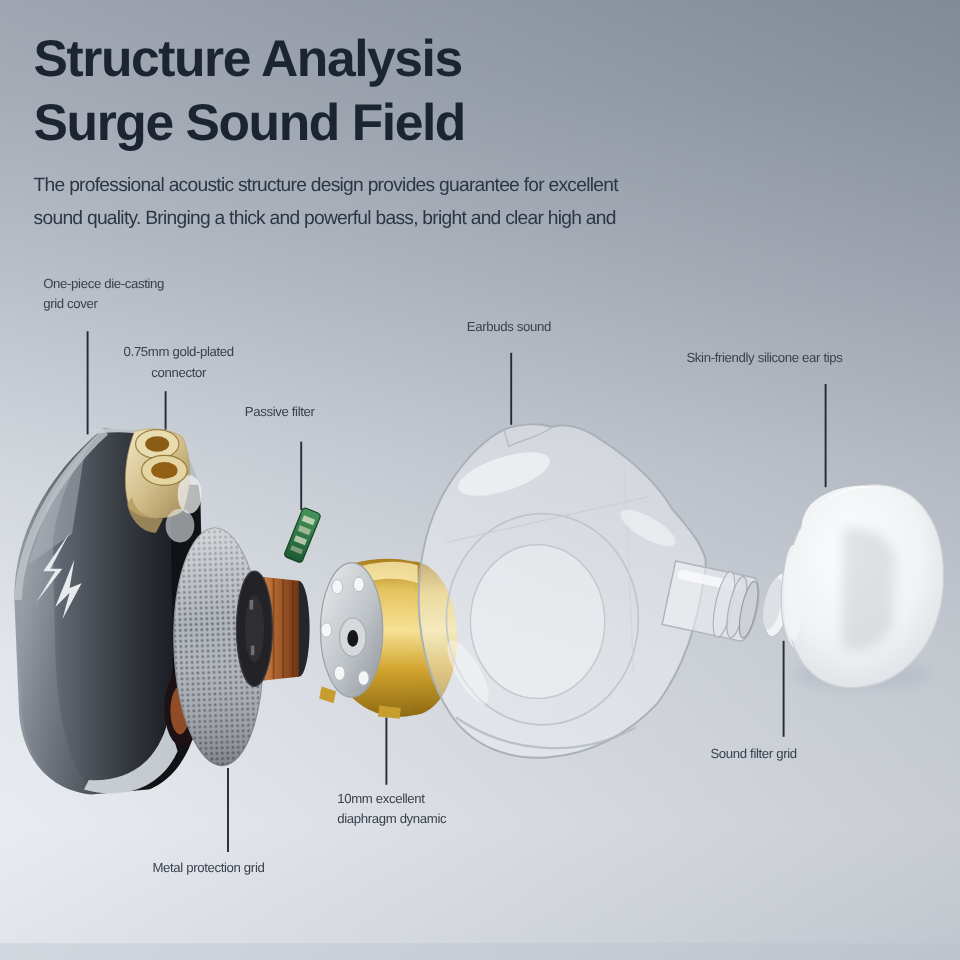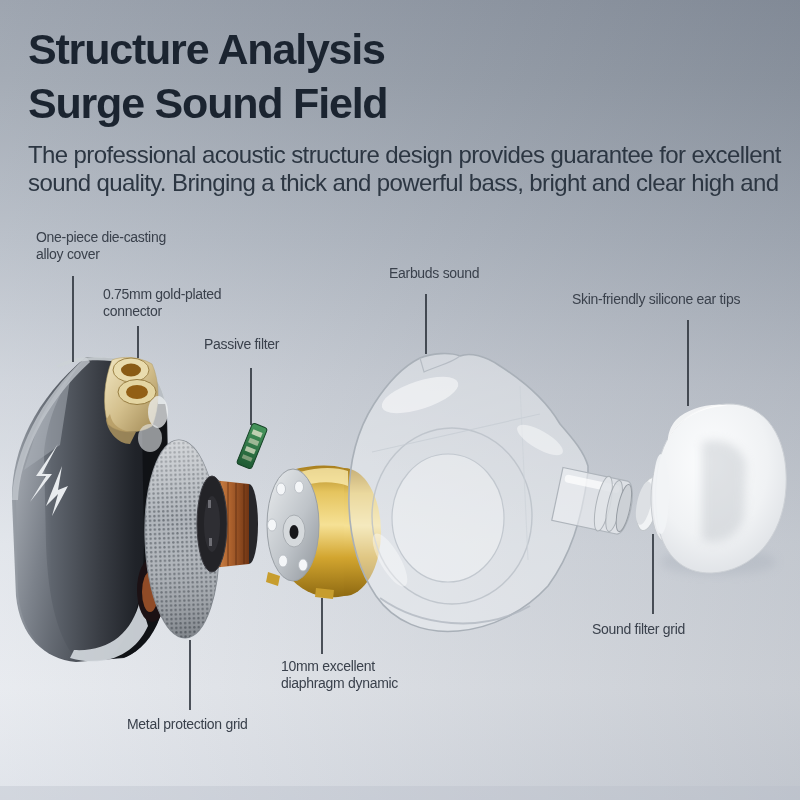--- a/index.html
+++ b/index.html
@@ -15,33 +15,33 @@
   #art{position:absolute;left:0;top:0;z-index:1;}
   .txt{position:absolute;z-index:2;}
   .title{
     left:28px;top:22px;
     font-size:43px;font-weight:700;
     line-height:54px;letter-spacing:-1.2px;
     color:#1b2430;
   }
   .intro{
     left:28px;top:141px;
-    font-size:24px;font-weight:400;
+    font-size:16px;font-weight:400;
     line-height:28px;letter-spacing:-0.6px;
     color:#2c3642;
   }
   .intro div{white-space:nowrap;}
   .callout{
-    font-size:14px;font-weight:400;
+    font-size:11px;font-weight:400;
     line-height:17px;letter-spacing:-0.3px;
     color:#3a414c;
   }
   .callout div{white-space:nowrap;}
   .c-alloy{left:36px;top:229px;}
-  .c-conn{left:103px;top:286px;}
+  .c-conn{left:103px;top:286px;text-align:center;}
   .c-passive{left:204px;top:336px;}
   .c-cavity{left:389px;top:265px;}
   .c-tips{left:572px;top:291px;text-align:center;}
   .c-sfilter{left:592px;top:621px;}
   .c-diaph{left:281px;top:658px;}
   .c-mgrid{left:127px;top:716px;}
 </style>
 </head>
 <body>
 
@@ -233,21 +233,21 @@
     <div>Surge Sound Field</div>
   </div>
 
   <div class="txt intro">
     <div>The professional acoustic structure design provides guarantee for excellent</div>
     <div>sound quality. Bringing a thick and powerful bass, bright and clear high and</div>
   </div>
 
   <div class="txt callout c-alloy">
     <div>One-piece die-casting</div>
-    <div>alloy cover</div>
+    <div>grid cover</div>
   </div>
 
   <div class="txt callout c-conn">
     <div>0.75mm gold-plated</div>
     <div>connector</div>
   </div>
 
   <div class="txt callout c-passive">
     <div>Passive filter</div>
   </div>

